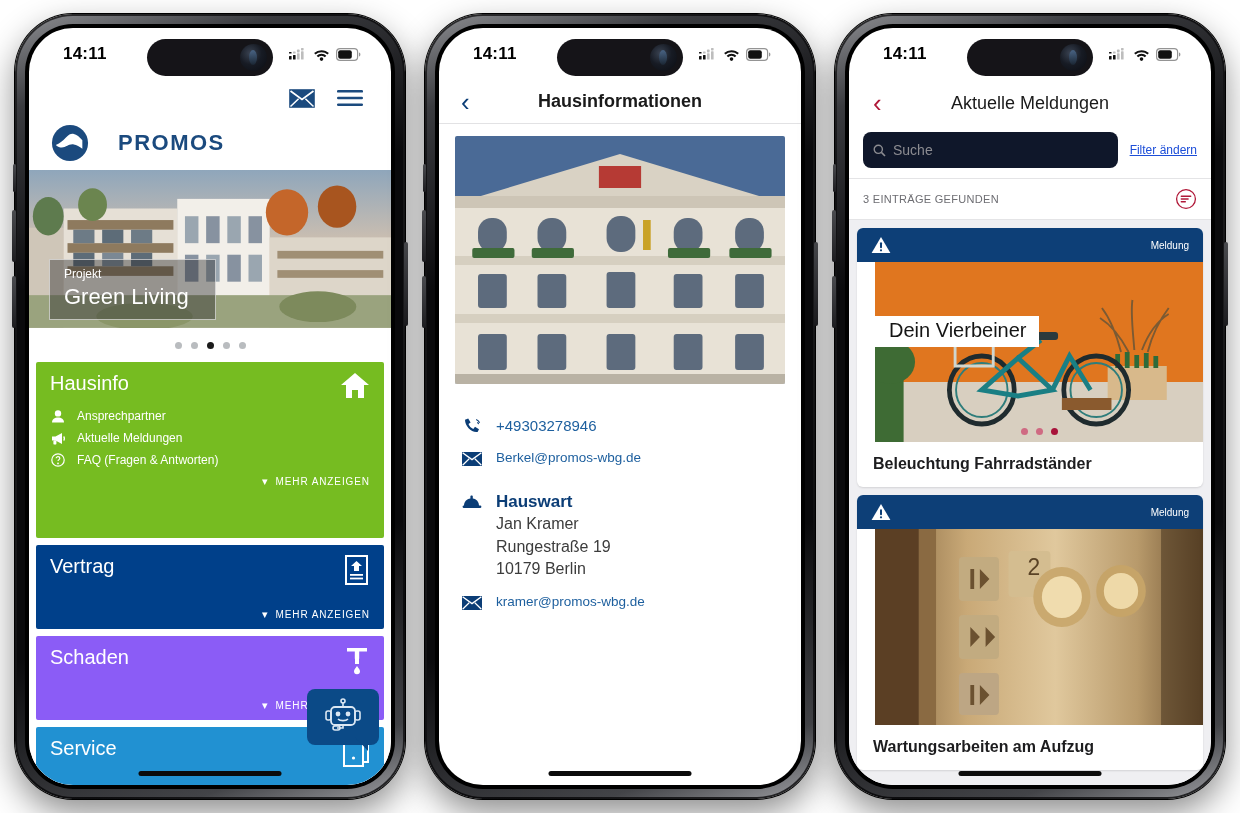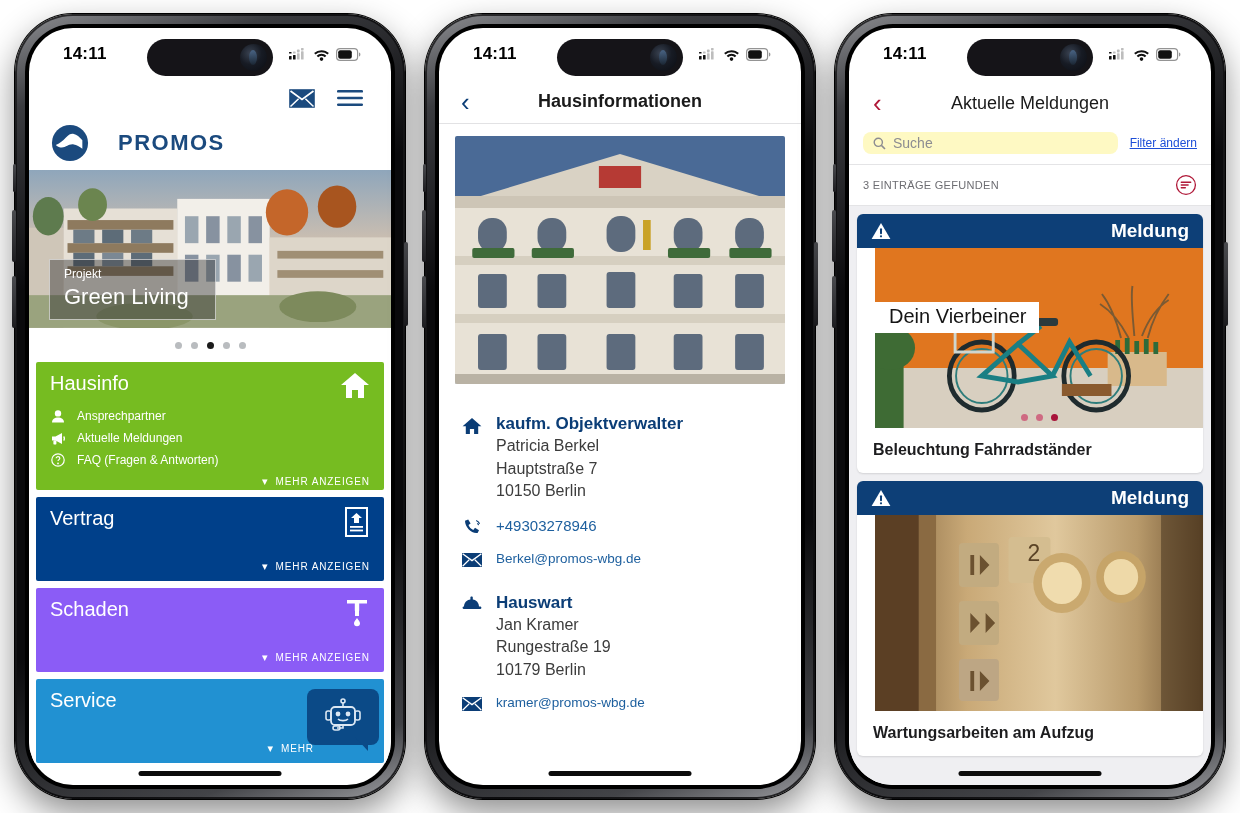--- a/index.html
+++ b/index.html
@@ -151,38 +151,38 @@
 
   
   .p3-nav { height: 46px; display: flex; align-items: center; position: relative; background: #fff; }
   .p3-back { position: absolute; left: 24px; font-size: 26px; color: #b01838; line-height: 1; }
   .p3-title { width: 100%; text-align: center; font-size: 18px; color: #1a1a1a; }
   .p3-searchrow {
     display: flex; align-items: center; gap: 12px; padding: 6px 14px 10px 14px;
     background: #fff; border-bottom: 1px solid #e4e4e6;
   }
   .searchbox {
-    flex: 1; height: 22px; border-radius: 8px; background: #fef9c3;
+    flex: 1; height: 36px; border-radius: 8px; background: #0f172a;
     display: flex; align-items: center; gap: 7px; padding: 7px 10px;
     font-size: 14px; color: #8c8c91;
   }
   .filter-link { font-size: 12px; color: #1d4ed8; white-space: nowrap; text-decoration: underline; }
   .p3-countrow {
     display: flex; align-items: center; justify-content: space-between;
     padding: 9px 14px 9px 14px; background: #fff; border-bottom: 1px solid #e4e4e6;
   }
   .p3-count { font-size: 11px; letter-spacing: .3px; color: #6d6d72; }
   .p3-list { padding: 8px 8px 0 8px; background: #efeff2; height: 100%; }
   .msg-card {
     background: #fff; border-radius: 6px; overflow: hidden; margin-bottom: 8px;
     box-shadow: 0 1px 2px rgba(0,0,0,.12);
   }
   .msg-head {
     height: 34px; background: #0d3f77; display: flex; align-items: center;
-    justify-content: space-between; padding: 7px 14px; color: #fff; font-size: 19px; font-weight: bold;
+    justify-content: space-between; padding: 7px 14px; color: #fff; font-size: 10px;
   }
   .msg-img { position: relative; height: 180px; overflow: hidden; margin-left: 18px; }
   .msg-badge {
     position: absolute; left: 0; top: 54px; background: #fff; color: #151515;
     font-size: 20px; padding: 3px 12px 5px 14px;
   }
   .msg-dots { position: absolute; bottom: 7px; left: 0; right: 0; display: flex; justify-content: center; gap: 8px; }
   .mdot { width: 7px; height: 7px; border-radius: 50%; background: #cf6a82; }
   .mdot.on { background: #a8133a; }
   .msg-title { padding: 13px 16px 14px 16px; font-size: 16px; font-weight: bold; color: #1d1d1f; }
@@ -305,21 +305,21 @@
           <div class="dots">
             <span class="dot"></span>
             <span class="dot"></span>
             <span class="dot on"></span>
             <span class="dot"></span>
             <span class="dot"></span>
           </div>
 
           <div class="cards">
 
-            <div class="card" style="background:#76bc21; height:128px;">
+            <div class="card" style="background:#76bc21; height:176px;">
               <div class="card-title">Hausinfo</div>
               <span class="card-icon">
                 <svg width="30" height="27" viewBox="0 0 30 27">
                     <path d="M15 1 29 13h-5v13h-6v-8h-6v8H6V13H1z" fill="#fff"></path>
                   </svg>
               </span>
               <div class="card-links">
                 <div class="card-link">
                   <span class="gi">
                     <svg width="12" height="13" viewBox="0 0 12 13">
@@ -506,33 +506,20 @@
                 <rect x="222" y="112" width="44" height="10" rx="2"></rect>
                 <rect x="286" y="112" width="44" height="10" rx="2"></rect>
               </g>
               <rect x="196" y="84" width="8" height="30" fill="#c9a227"></rect>
               <rect x="0" y="238" width="344" height="10" fill="#b9b2a4"></rect>
             </svg>
           </div>
 
 
           <div class="contact">
-            <div class="contact-head">
-              <span class="contact-ic">
-                <svg width="20" height="18" viewBox="0 0 20 18">
-                    <path d="M10 1 19.4 9.2h-3.2V17h-4.1v-5.1H7.9V17H3.8V9.2H.6z" fill="#0b3d76"></path>
-                  </svg>
-              </span>
-              <div>
-                <div class="contact-role">kaufm. Objektverwalter</div>
-                <div class="contact-lines">Patricia Berkel</div>
-                <div class="contact-lines">Hauptstraße 7</div>
-                <div class="contact-lines">10150 Berlin</div>
-              </div>
-            </div>
             <div class="contact-row">
               <span class="contact-ic">
                 <svg width="19" height="19" viewBox="0 0 19 19">
                     <path d="M2 2.8 5.2 1.4l2.4 4-2.1 1.7c.8 2.3 2.5 4 4.8 4.8l1.7-2.1 4 2.4L14.6 15C8.6 16 2 9.4 2 2.8z" fill="#0b3d76"></path>
                     <path d="M13.2 2.4c1.6.6 2.8 1.8 3.4 3.4M14.2 5.6c.7.3 1.2.8 1.5 1.5" stroke="#0b3d76" stroke-width="1.1" fill="none"></path>
                   </svg>
               </span>
               <span class="contact-val">+49303278946</span>
             </div>
             <div class="contact-row">

